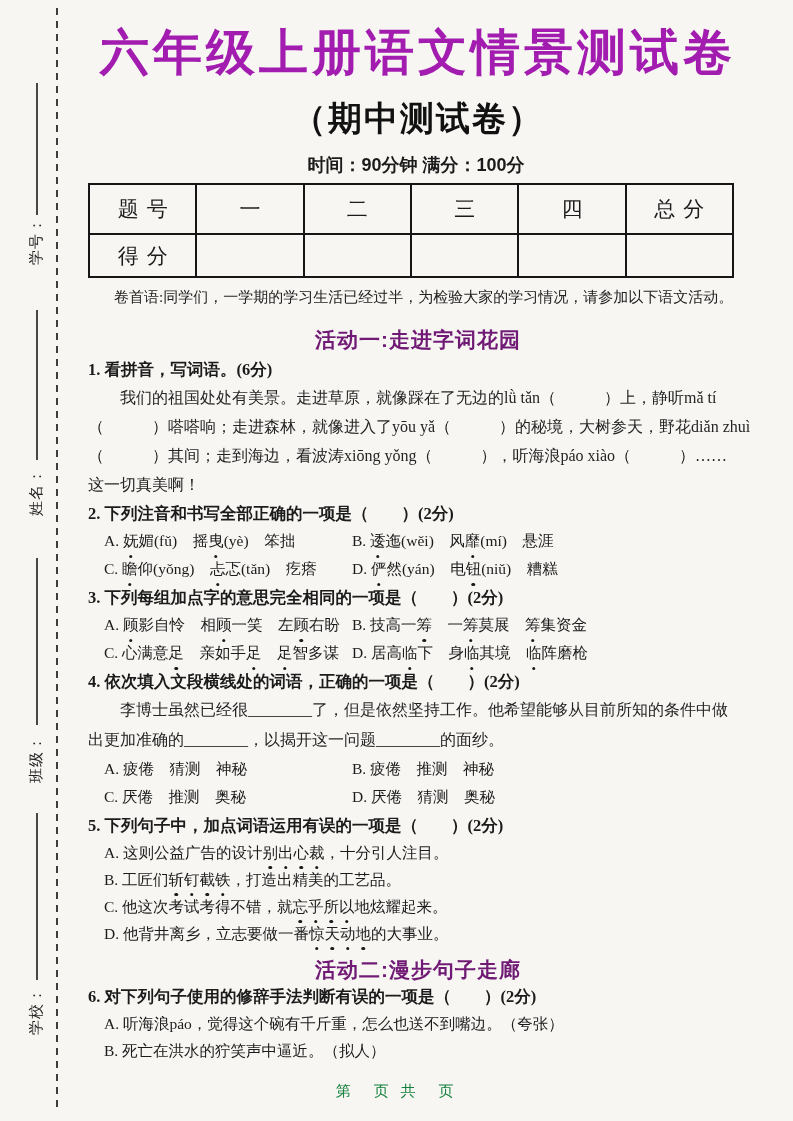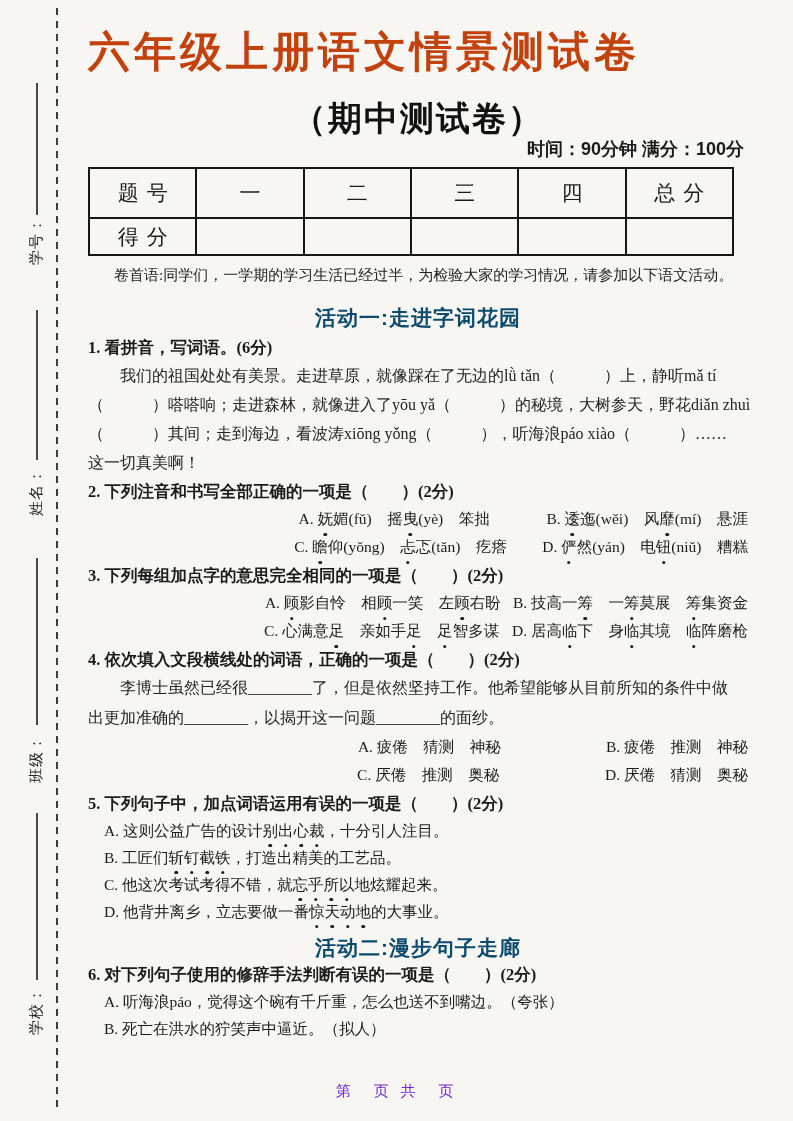--- a/index.html
+++ b/index.html
@@ -9,58 +9,58 @@
 
   
   .binding-dash { position:absolute; left:56px; top:8px; height:1100px; width:2px;
     background:repeating-linear-gradient(to bottom,#3d3d3d 0 7px,transparent 7px 13px); }
   .fill-line { position:absolute; left:36px; width:2px; background:#474747; }
   .side-label { position:absolute; left:1px; width:72px; height:20px; text-align:center;
     font-size:15px; letter-spacing:1px; color:#222; transform:rotate(-90deg); white-space:pre; }
 
   .content { position:absolute; left:88px; top:0; width:660px; }
 
-  .title { margin-top:24px; font-family:"Liberation Sans","DejaVu Sans",sans-serif;
-    font-weight:900; font-size:42px; line-height:56px; letter-spacing:4px; color:#c2410c; }
+  .title { margin-top:24px; text-align:center; font-family:"Liberation Sans","DejaVu Sans",sans-serif;
+    font-weight:900; font-size:49px; line-height:56px; letter-spacing:4px; color:#a21caf; }
   .subtitle { margin-top:18px; text-align:center; font-family:"Liberation Sans","DejaVu Sans",sans-serif;
     font-weight:800; font-size:34px; line-height:40px; letter-spacing:2px; color:#111; }
-  .meta { text-align:right; padding-right:4px;
+  .meta { margin-top:16px; text-align:center; padding-right:4px;
     font-family:"Liberation Sans","DejaVu Sans",sans-serif; font-weight:700; font-size:18px; line-height:22px; }
 
   table.score { margin-top:7px; width:646px; border-collapse:collapse; table-layout:fixed; }
   table.score td { border:2.5px solid #161616; text-align:center; vertical-align:middle;
     font-size:21px; height:50px; font-weight:500; }
-  table.score tr.score-row td { height:37px; }
+  table.score tr.score-row td { height:43px; }
   table.score td.sp { letter-spacing:8px; text-indent:8px; }
 
   .preface { margin-top:9px; padding-left:26px; font-size:15px; line-height:20px; white-space:pre; color:#222; }
 
   .sec-title { text-align:center; font-family:"Liberation Sans","DejaVu Sans",sans-serif;
-    font-weight:800; font-size:21px; line-height:25px; letter-spacing:1px; color:#0c4a6e; }
+    font-weight:800; font-size:21px; line-height:25px; letter-spacing:1px; color:#701a75; }
   .sec-1 { margin-top:20px; }
   .sec-2 { margin-top:10px; }
 
   .stem { margin-top:5px; font-size:16.5px; font-weight:700; line-height:26px; white-space:pre; }
   .stem.tight { margin-top:2px; }
 
   .kai { font-size:16px; line-height:29px; white-space:pre; color:#242424; }
   .kai.ind { text-indent:32px; }
   .kai4 { line-height:30px; }
 
-  .opt-row { display:flex; padding-left:16px; line-height:28px;justify-content:flex-end; }
+  .opt-row { display:flex; padding-left:16px; line-height:28px; }
   .opt { font-size:15.5px; white-space:pre; }
   .opt-left { width:248px; }
   .opt-block { padding-left:16px; line-height:27px; }
 
   .em { position:relative; display:inline-block; }
   .em::after { content:""; position:absolute; left:50%; transform:translateX(-50%); bottom:-3px;
     width:3.5px; height:3.5px; border-radius:50%; background:#1b1b1b; }
 
   .footer { position:absolute; left:0; top:1082px; width:100%; text-align:center;
-    font-size:15px; letter-spacing:4px; color:#6d28d9; }
+    font-size:15px; letter-spacing:4px; color:#15803d; }
 </style>
 </head>
 <body>
 
 <div class="page">
 
   <div class="binding-dash"></div>
 
   <div class="fill-line" style="top:83px;height:132px;"></div>
   <div class="fill-line" style="top:310px;height:150px;"></div>

